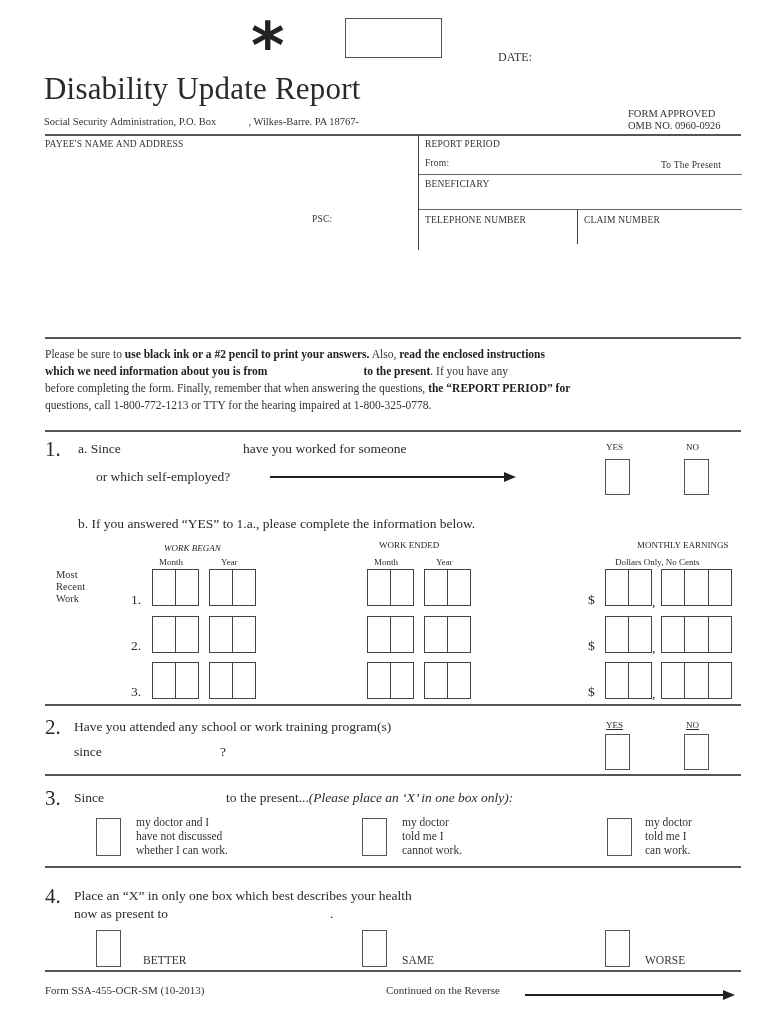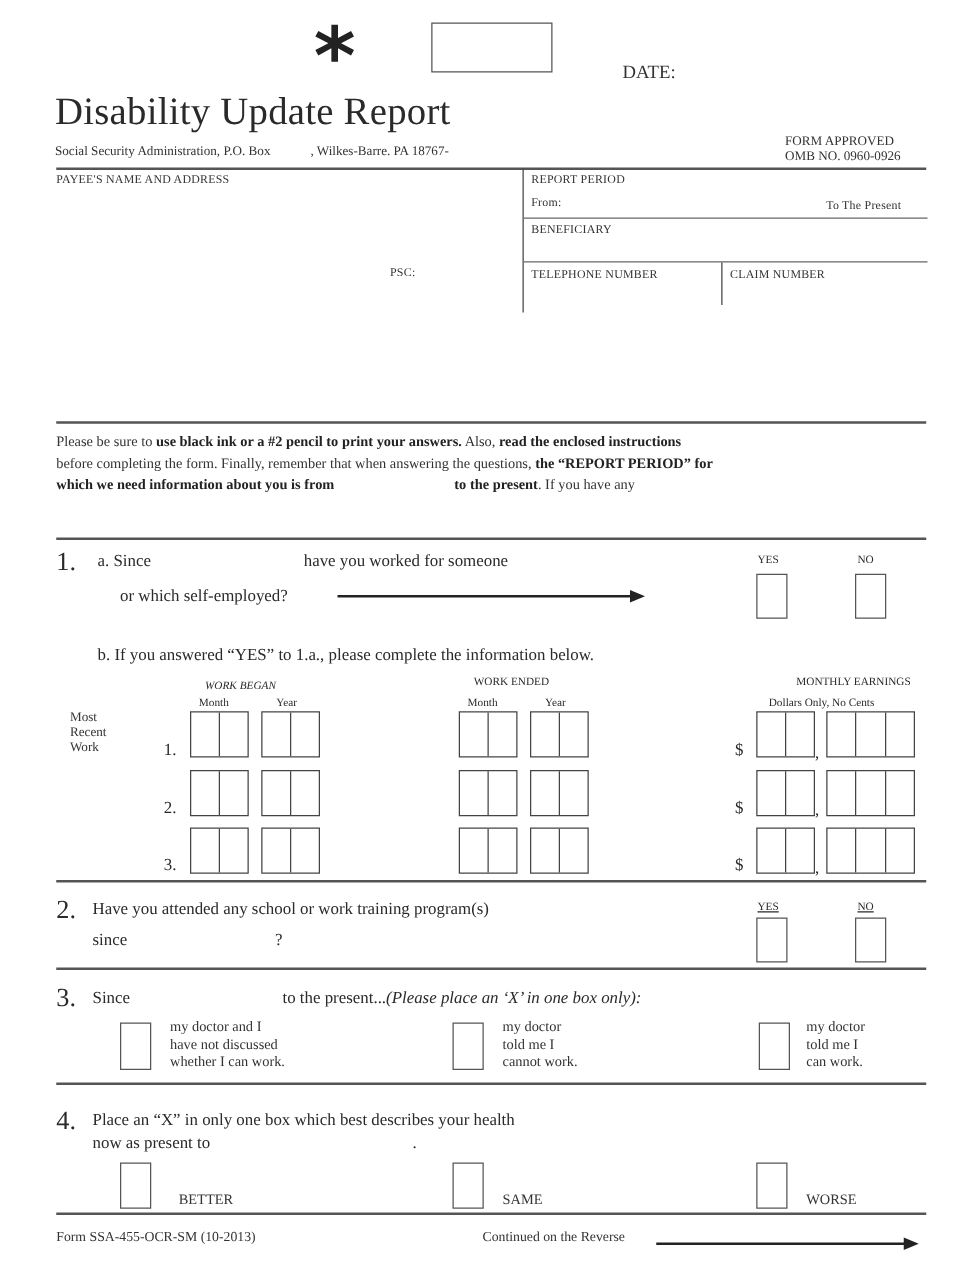--- a/index.html
+++ b/index.html
@@ -23,21 +23,21 @@
   .instr { font-size:11.5px; line-height:17px; font-family:"Liberation Serif","DejaVu Serif",serif; color:#333; }
   .instr b { color:#222; }
   .arrow-line { position:absolute; height:0; border-top:2.5px solid #222; }
   .arrow-head { position:absolute; width:0; height:0; border-top:5px solid transparent; border-bottom:5px solid transparent; border-left:12px solid #222; }
 </style>
 </head>
 <body>
 
 <div class="abs" style="left:251px;top:14px;font-size:64px;line-height:64px;font-weight:bold;font-family:'DejaVu Sans',sans-serif;color:#222;">*</div>
 <div class="box" style="left:345px;top:18px;width:97px;height:40px;"></div>
-<div class="abs serif" style="left:498px;top:50px;font-size:15px;color:#333;">DATE:</div>
+<div class="abs serif" style="left:498px;top:50px;font-size:12px;color:#333;">DATE:</div>
 <div class="abs serif" style="left:44px;top:71px;font-size:31px;color:#2a2a2a;letter-spacing:0.2px;">Disability Update Report</div>
 
 <div class="abs serif small" style="left:44px;top:116px;color:#333;">
   <span>Social Security Administration, P.O. Box</span><span style="display:inline-block;width:32px;"></span><span>, Wilkes-Barre. PA 18767-</span>
 </div>
 <div class="abs serif" style="left:628px;top:108px;font-size:10.5px;color:#333;">FORM APPROVED</div>
 <div class="abs serif" style="left:628px;top:120px;font-size:10.5px;color:#333;">OMB NO. 0960-0926</div>
 
 <div class="hr" style="left:45px;top:134px;width:696px;"></div>
 
@@ -59,22 +59,23 @@
 <div class="abs hdr" style="left:425px;top:215px;">TELEPHONE NUMBER</div>
 <div class="abs" style="left:425px;top:228px;width:150px;height:18px;"></div>
 <div class="vr" style="left:577px;top:210px;height:34px;"></div>
 <div class="abs hdr" style="left:584px;top:215px;">CLAIM NUMBER</div>
 <div class="abs" style="left:584px;top:228px;width:155px;height:18px;"></div>
 
 <div class="hr" style="left:45px;top:337px;width:696px;"></div>
 
 <div class="abs instr" style="left:45px;top:346px;width:700px;">
   <div><span>Please be sure to </span><b>use black ink or a #2 pencil to print your answers.</b><span> Also, </span><b>read the enclosed instructions</b></div>
+  <div><b>which we need information about you is from</b><span style="display:inline-block;width:96px;"></span><b>to the present</b><span>. If you have any</span></div>
   <div><span>before completing the form. Finally, remember that when answering the questions, </span><b>the “REPORT PERIOD” for</b></div>
-  <div><b>which we need information about you is from</b><span style="display:inline-block;width:96px;"></span><b>to the present</b><span>. If you have any</span></div>
+  <div>questions, call 1-800-772-1213 or TTY for the hearing impaired at 1-800-325-0778.</div>
 </div>
 
 <div class="hr" style="left:45px;top:430px;width:696px;"></div>
 
 <div class="abs qnum" style="left:45px;top:437px;">1.</div>
 <div class="abs qtext" style="left:78px;top:441px;">a. Since</div>
 <div class="abs qtext" style="left:243px;top:441px;">have you worked for someone</div>
 <div class="abs qtext" style="left:96px;top:469px;">or which self-employed?</div>
 <div class="arrow-line" style="left:270px;top:476px;width:236px;"></div>
 <div class="arrow-head" style="left:504px;top:472px;"></div>

